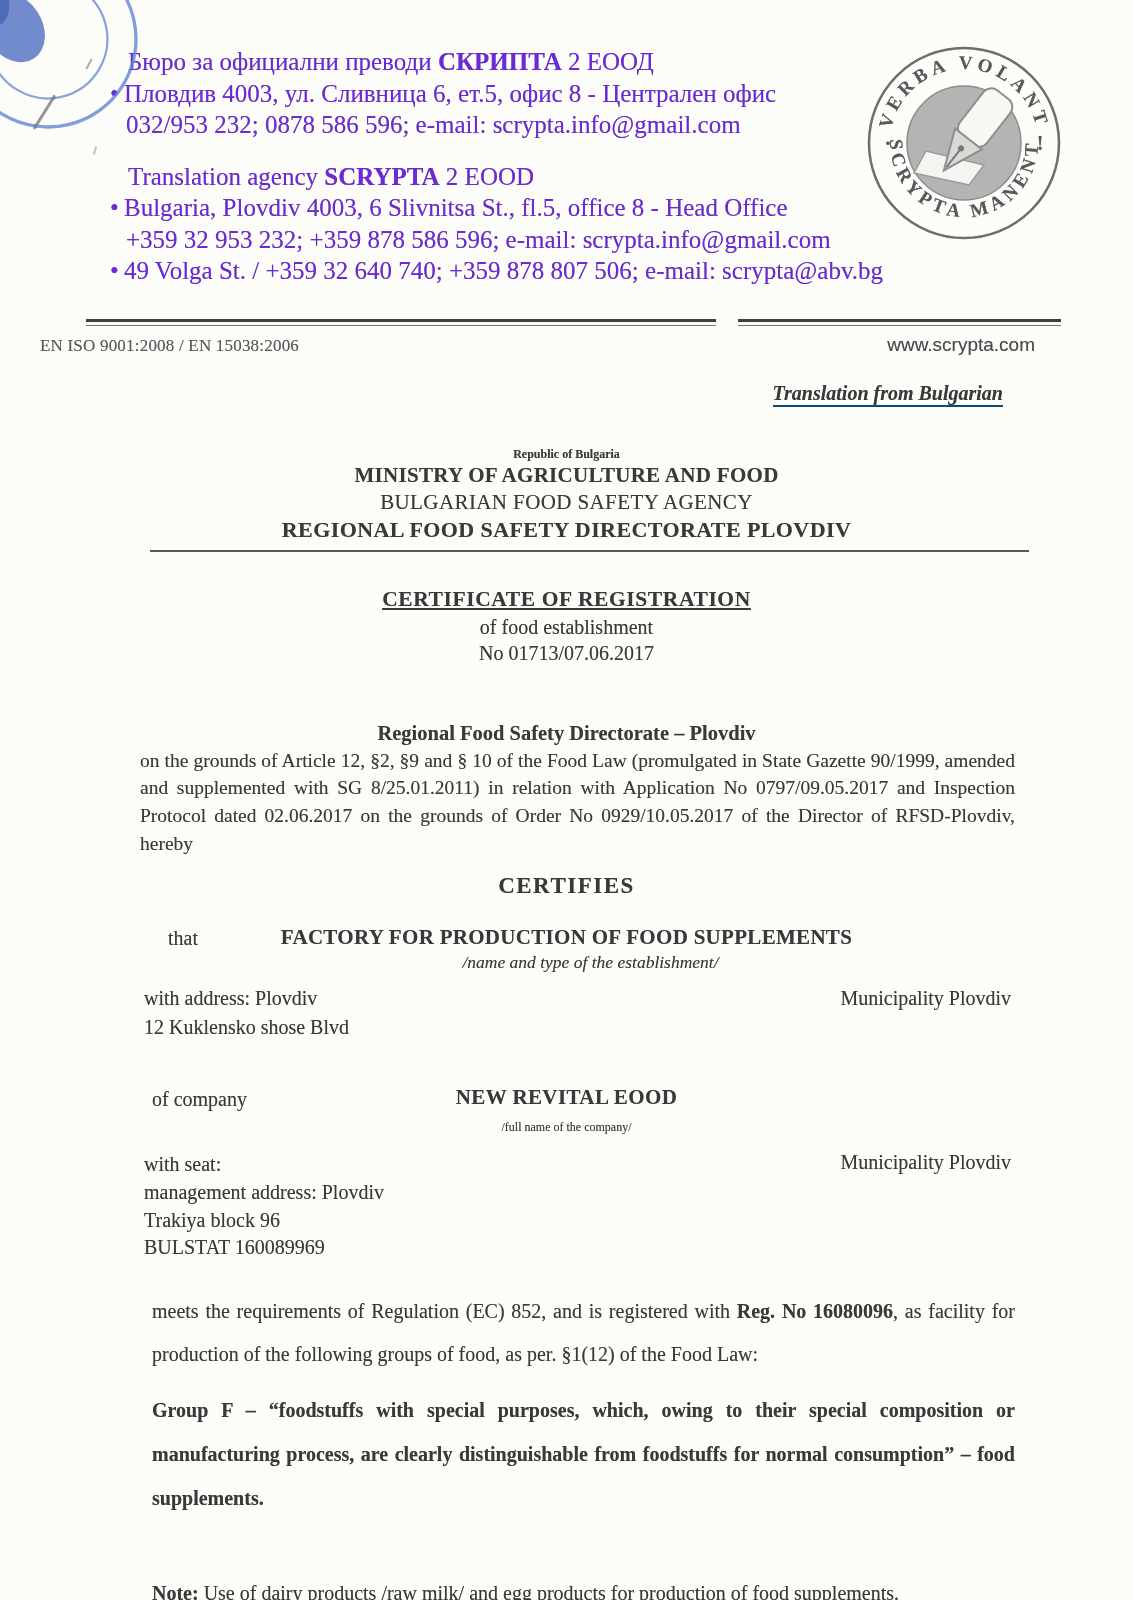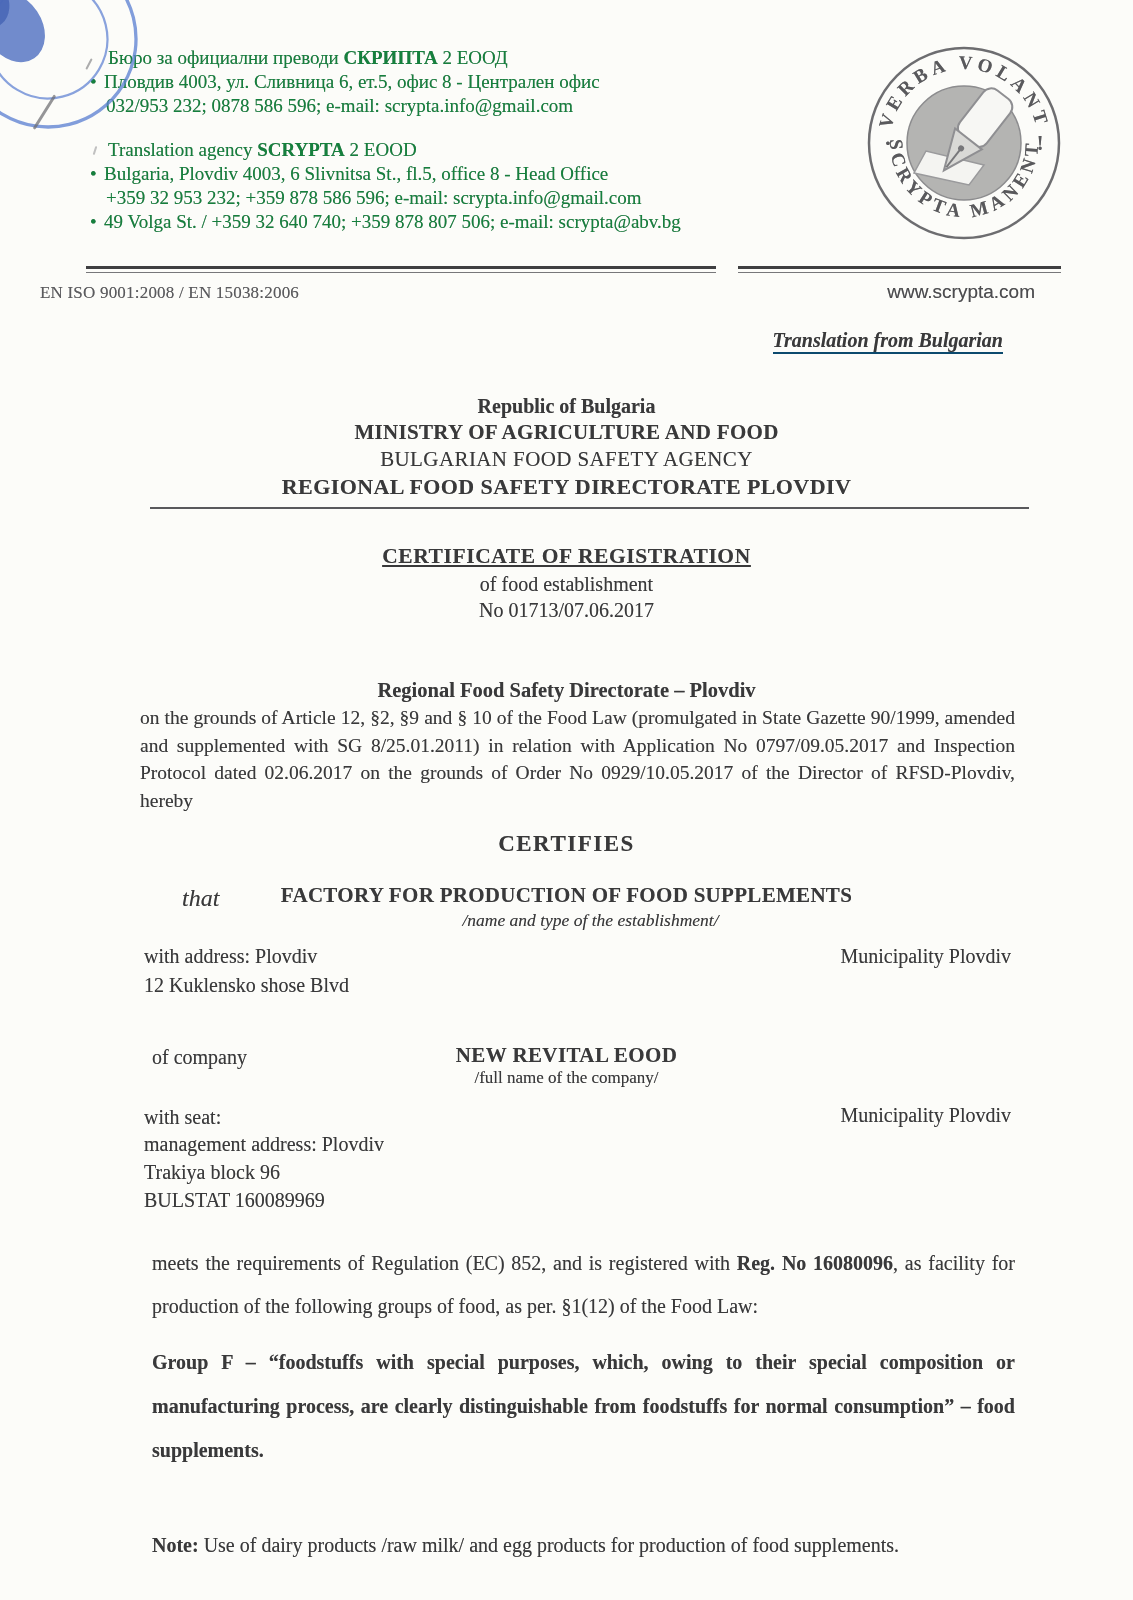--- a/index.html
+++ b/index.html
@@ -8,21 +8,21 @@
     width:1133px;height:1600px;
     margin:0 auto;
     background:#fcfcf9;
     overflow:hidden;
     font-family:"Liberation Serif", serif;
     color:#39393a;
     text-shadow:0 0 0.6px rgba(90,90,92,.55);
   }
   
   .header{display:flex;justify-content:space-between;align-items:flex-start;padding:46px 64px 0 92px;}
-  .letterhead{width:600px;font-size:19px;line-height:1.26;color:#15803d;}
+  .letterhead{width:600px;font-size:25px;line-height:1.26;color:#6d28d9;margin-left:20px;}
   .lh-block{margin-bottom:20px;}
   .lh-line{white-space:nowrap;}
   .lh-line .bullet{display:inline-block;width:14px;margin-left:-2px;}
   .lh-line.indent{padding-left:14px;}
   .lh-line.first{padding-left:16px;}
   .bold{font-weight:bold;}
   .logo-wrap{margin-right:4px;margin-top:-6px;}
   
   .double-rule{display:flex;margin:12px 72px 0 86px;gap:22px;}
   .double-rule .seg{border-top:3px solid #3f3f41;border-bottom:1.5px solid #77777a;height:3px;}
@@ -30,45 +30,45 @@
   .double-rule .seg.right{flex:1;}
   
   .iso-row{display:flex;justify-content:space-between;align-items:baseline;padding:8px 98px 0 40px;}
   .iso-text{font-size:17px;color:#5b5b5e;letter-spacing:.2px;}
   .website{font-family:"Liberation Sans", sans-serif;font-size:19px;color:#4c4c4f;}
   
   .translation-note{margin:26px 130px 0 0;text-align:right;font-size:20px;font-weight:bold;font-style:italic;}
   .translation-note span{border-bottom:2px solid #0c4a6e;padding-bottom:1px;}
   
   .heads{margin-top:42px;text-align:center;line-height:1.28;}
-  .heads .h-country{font-size:20px;font-weight:bold;}
+  .heads .h-country{font-size:12px;font-weight:bold;}
   .heads .h-ministry{font-size:21px;font-weight:bold;letter-spacing:.3px;}
   .heads .h-agency{font-size:21px;letter-spacing:.4px;}
   .heads .h-directorate{font-size:22px;font-weight:bold;letter-spacing:.4px;}
   .heads-rule{border:none;border-top:2px solid #59595c;margin:6px 104px 0 150px;}
   
   .cert{margin-top:34px;text-align:center;line-height:1.3;}
   .cert .c-title{font-size:21.5px;font-weight:bold;letter-spacing:.6px;text-decoration:underline;}
   .cert .c-sub{font-size:20px;}
   .cert .c-no{font-size:20px;}
   
   .issuer{margin-top:56px;text-align:center;font-size:20.5px;font-weight:bold;}
   .grounds{margin:2px 118px 0 140px;text-align:justify;font-size:19.5px;line-height:1.42;}
   .certifies{margin-top:16px;text-align:center;font-size:23px;font-weight:bold;letter-spacing:1.5px;}
   .that-row{position:relative;margin-top:26px;text-align:center;}
-  .that-label{position:absolute;left:182px;top:2px;font-size:24px;font-style:italic;}
+  .that-label{position:absolute;left:168px;top:2px;font-size:20px;}
   .establishment{font-size:21px;font-weight:bold;letter-spacing:.3px;}
   .establishment-note{text-align:center;font-style:italic;font-size:17.5px;margin-top:2px;padding-left:48px;}
   .lr-row{display:flex;justify-content:space-between;padding:0 122px 0 144px;font-size:20px;gap:33px;}
   .addr-row{margin-top:14px;}
   .addr-line2{padding-left:144px;font-size:20px;margin-top:6px;}
   .company-row{position:relative;margin-top:46px;text-align:center;}
   .company-label{position:absolute;left:152px;top:3px;font-size:20px;}
   .company-name{font-size:21px;font-weight:bold;letter-spacing:.4px;}
-  .company-note{text-align:center;font-size:17px;margin-top:0;}
+  .company-note{text-align:center;font-size:12px;margin-top:10px;}
   .seat-row{margin-top:16px;align-items:flex-start;}
   .seat-left div{line-height:1.38;}
   .meets{margin:28px 118px 0 152px;text-align:justify;font-size:20px;line-height:2.15;}
   .groupf{margin:12px 118px 0 152px;text-align:justify;font-size:20px;font-weight:bold;line-height:2.2;}
   .note-line{margin:62px 118px 0 152px;font-size:20px;}
   
   .corner-stamp{position:absolute;left:-62px;top:-74px;width:220px;height:226px;transform:rotate(-14deg);opacity:.92;}
   .ink-mark{position:absolute;background:#6a6a6e;opacity:.55;border-radius:2px;}
   .ink-a{left:88px;top:58px;width:2px;height:12px;transform:rotate(28deg);}
   .ink-b{left:94px;top:146px;width:2px;height:9px;transform:rotate(18deg);opacity:.4;}

